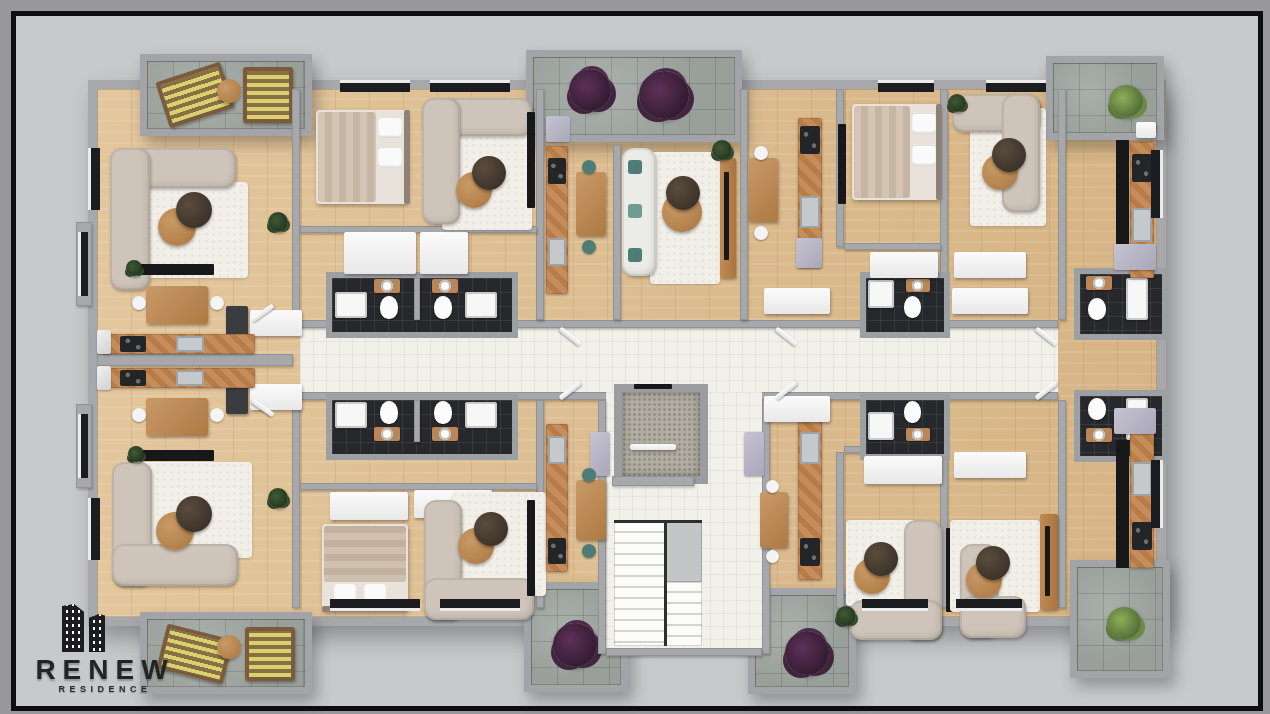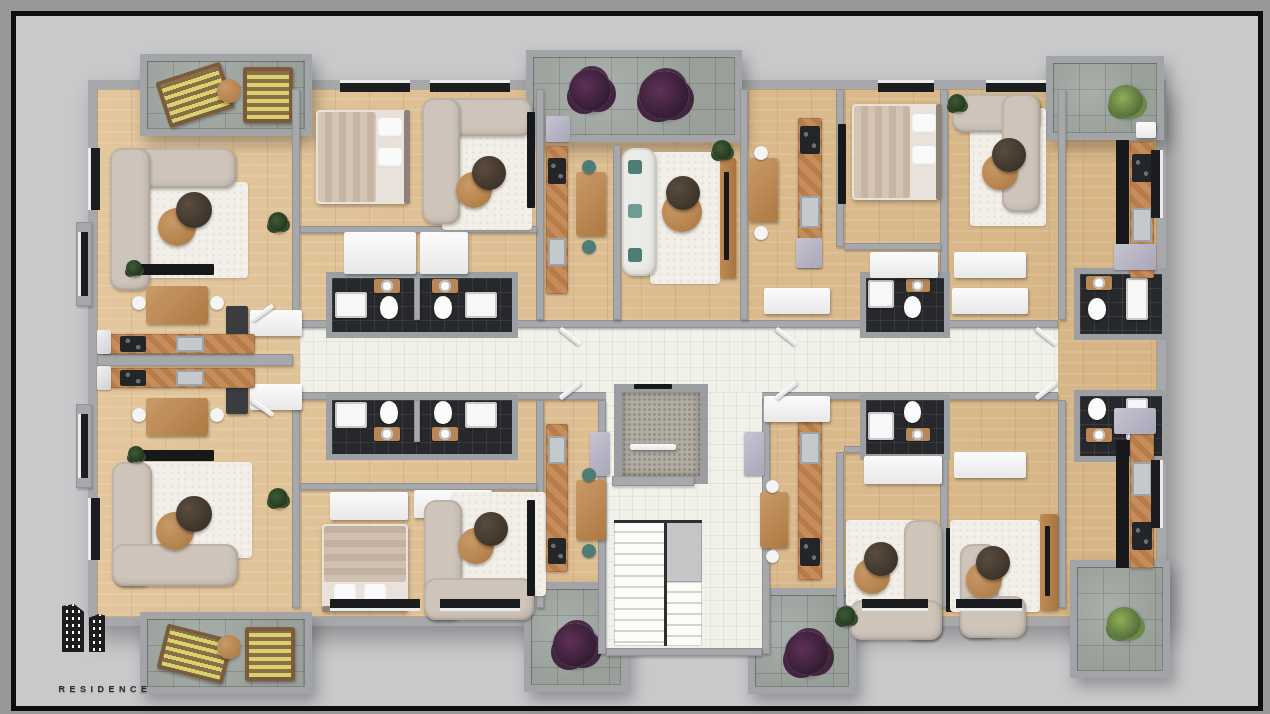--- a/index.html
+++ b/index.html
@@ -428,15 +428,16 @@
     <div class="abs door" style="left:776px;top:396px;width:26px;transform:rotate(-38deg);"></div>
     <div class="abs door" style="left:1036px;top:326px;width:26px;transform:rotate(38deg);"></div>
     <div class="abs door" style="left:1036px;top:396px;width:26px;transform:rotate(-38deg);"></div>
   </div>
 
   <div class="abs" style="left:30px;top:592px;width:150px;height:112px;">
     <div class="abs" style="left:32px;top:8px;width:48px;height:52px;">
       <div class="abs tower" style="left:0px;top:4px;width:22px;height:48px;clip-path:polygon(0 4%,55% 0,100% 16%,100% 100%,0 100%);"></div>
       <div class="abs tower" style="left:27px;top:14px;width:16px;height:38px;clip-path:polygon(0 10%,60% 0,100% 4%,100% 100%,0 100%);"></div>
     </div>
+    <div class="abs logo-name" style="left:0px;top:62px;width:150px;text-align:center;">RENEW</div>
     <div class="abs logo-sub" style="left:0px;top:92px;width:150px;text-align:center;">RESIDENCE</div>
   </div>
 </div>
 
 </body></html>

